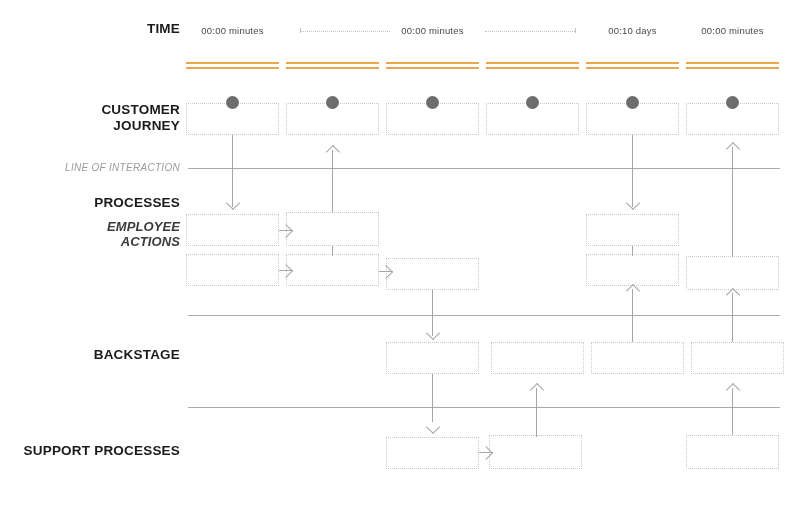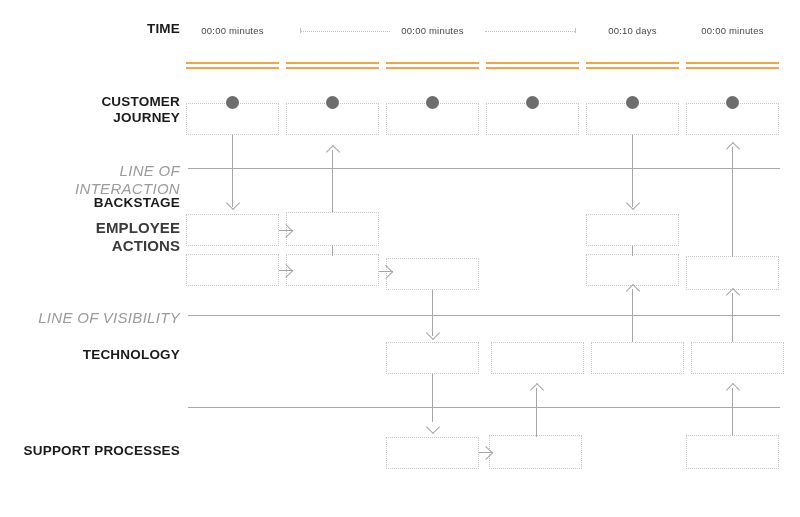--- a/index.html
+++ b/index.html
@@ -25,27 +25,28 @@
     line-height: 1.18;
     white-space: pre-line;
   }
   .lbl-major {
     font-size: 13.5px;
     font-weight: 700;
     letter-spacing: 0.2px;
     color: #1b1b1b;
   }
   .lbl-sub {
-    font-size: 15px;
+    font-size: 13px;
     font-weight: 700;
     letter-spacing: 0.1px;
     color: #3b3b3b;
+    font-style: italic;
   }
   .lbl-line {
-    font-size: 15px;
+    font-size: 10px;
     font-style: italic;
     font-weight: 400;
     letter-spacing: 0.3px;
     color: #9b9b9b;
   }
   .divider {
     position: absolute;
     height: 0;
     border-top: 1.4px solid #a8a8a8;
   }
@@ -117,34 +118,33 @@
   .arrow-right { transform: rotate(135deg); }
 </style>
 </head>
 <body>
 
 <div id="blueprint">
 
   <div class="lbl lbl-major" style="left:20px; top:21px; width:160px;">TIME</div>
 
 
-  <div class="lbl lbl-major" style="left:20px; top:94px; width:160px;">CUSTOMER
+  <div class="lbl lbl-major" style="left:20px; top:102px; width:160px;">CUSTOMER
 JOURNEY</div>
 
   <div class="lbl lbl-line" style="left:20px; top:162px; width:160px;">LINE OF INTERACTION</div>
 
-  <div class="lbl lbl-major" style="left:20px; top:195px; width:160px;">BACKSTAGE</div>
+  <div class="lbl lbl-major" style="left:20px; top:195px; width:160px;">PROCESSES</div>
 
   <div class="lbl lbl-sub" style="left:20px; top:219px; width:160px;">EMPLOYEE
 ACTIONS</div>
 
 
-  <div class="lbl lbl-line" style="left:20px; top:309px; width:160px;">LINE OF VISIBILITY</div>
-
-  <div class="lbl lbl-major" style="left:20px; top:347px; width:160px;">TECHNOLOGY</div>
+
+  <div class="lbl lbl-major" style="left:20px; top:347px; width:160px;">BACKSTAGE</div>
 
 
   <div class="lbl lbl-major" style="left:20px; top:443px; width:160px;">SUPPORT PROCESSES</div>
 
   <div class="time-label" style="left:185px; top:25px; width:95px;">00:00 minutes</div>
 
   <div class="time-rule" style="left:300px; top:31px; width:90px;"></div>
   <div class="time-tick" style="left:300px; top:28px;"></div>
 
   <div class="time-label" style="left:385px; top:25px; width:95px;">00:00 minutes</div>

